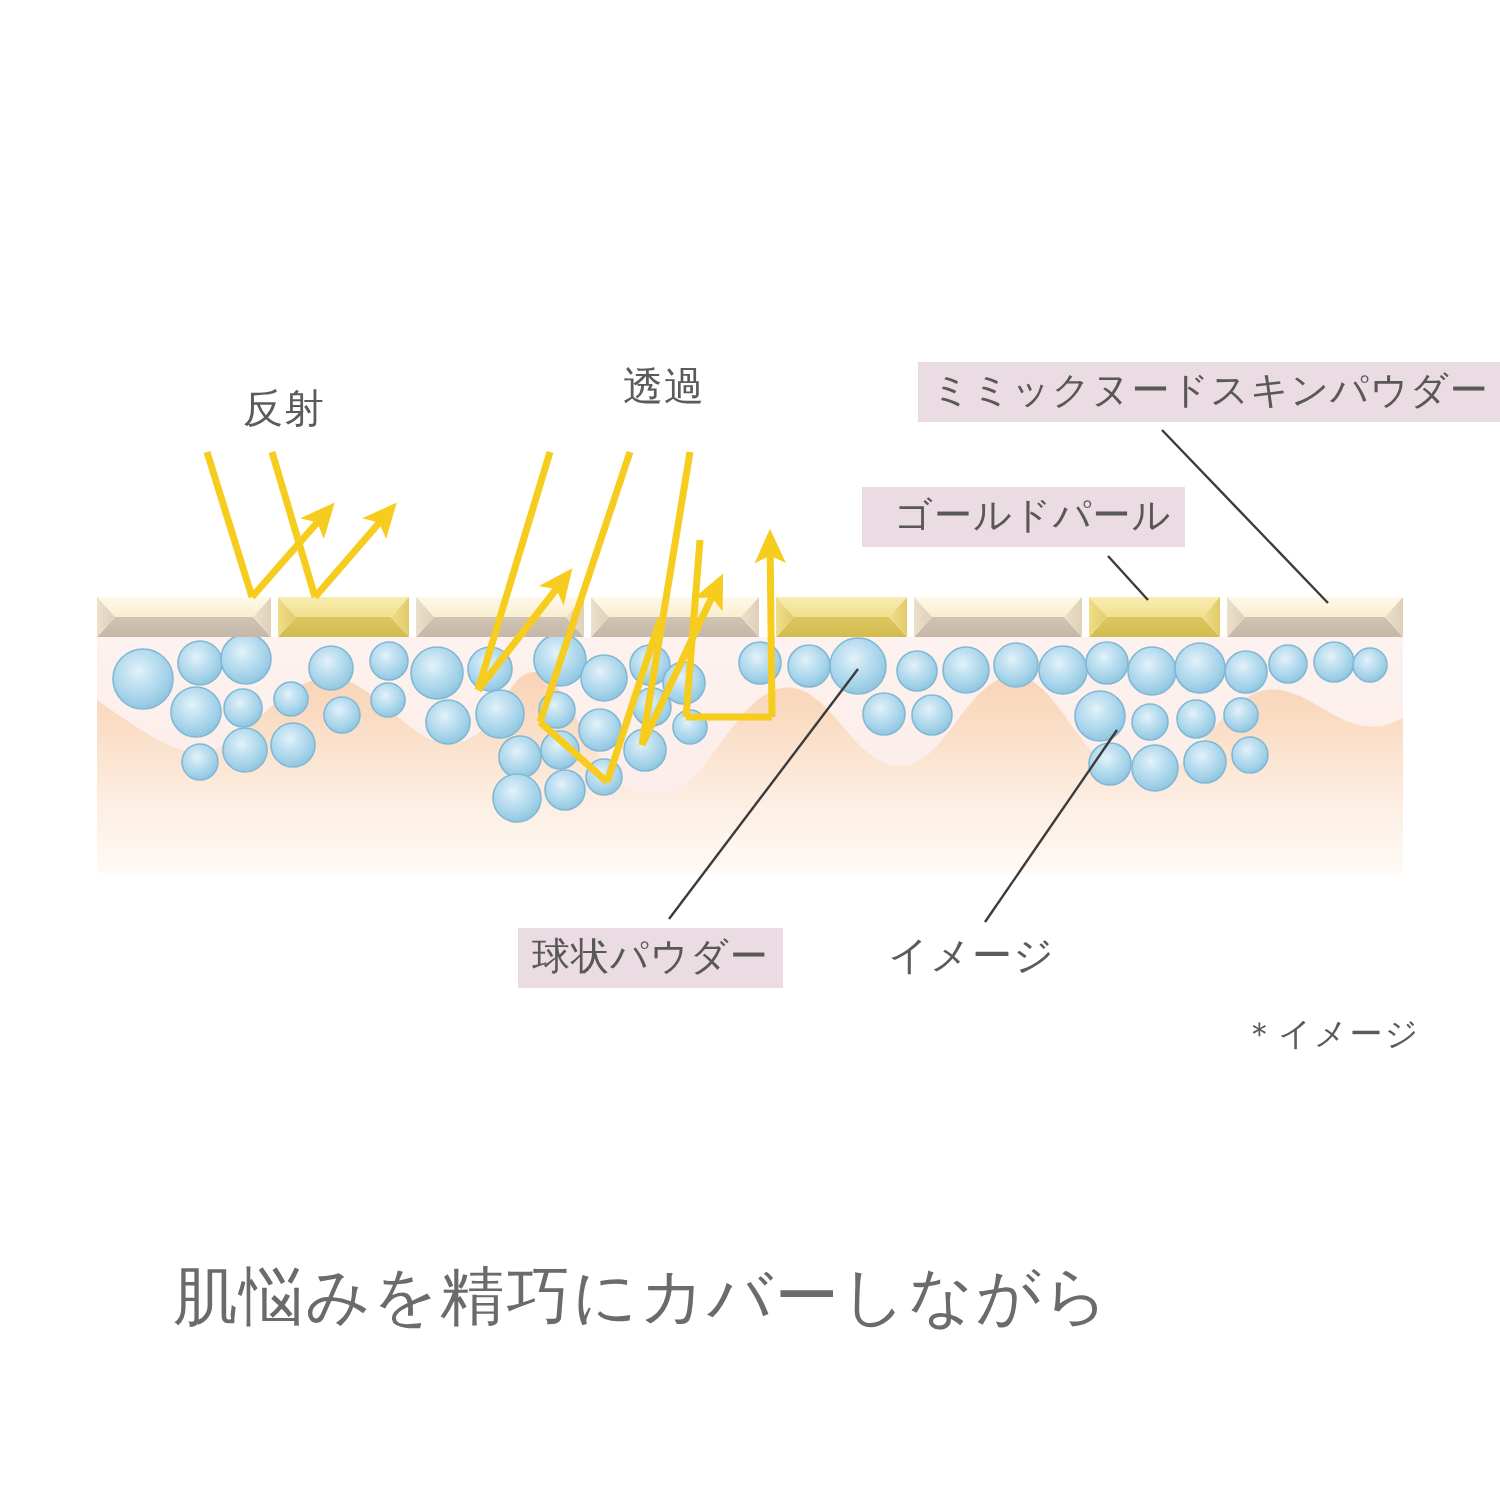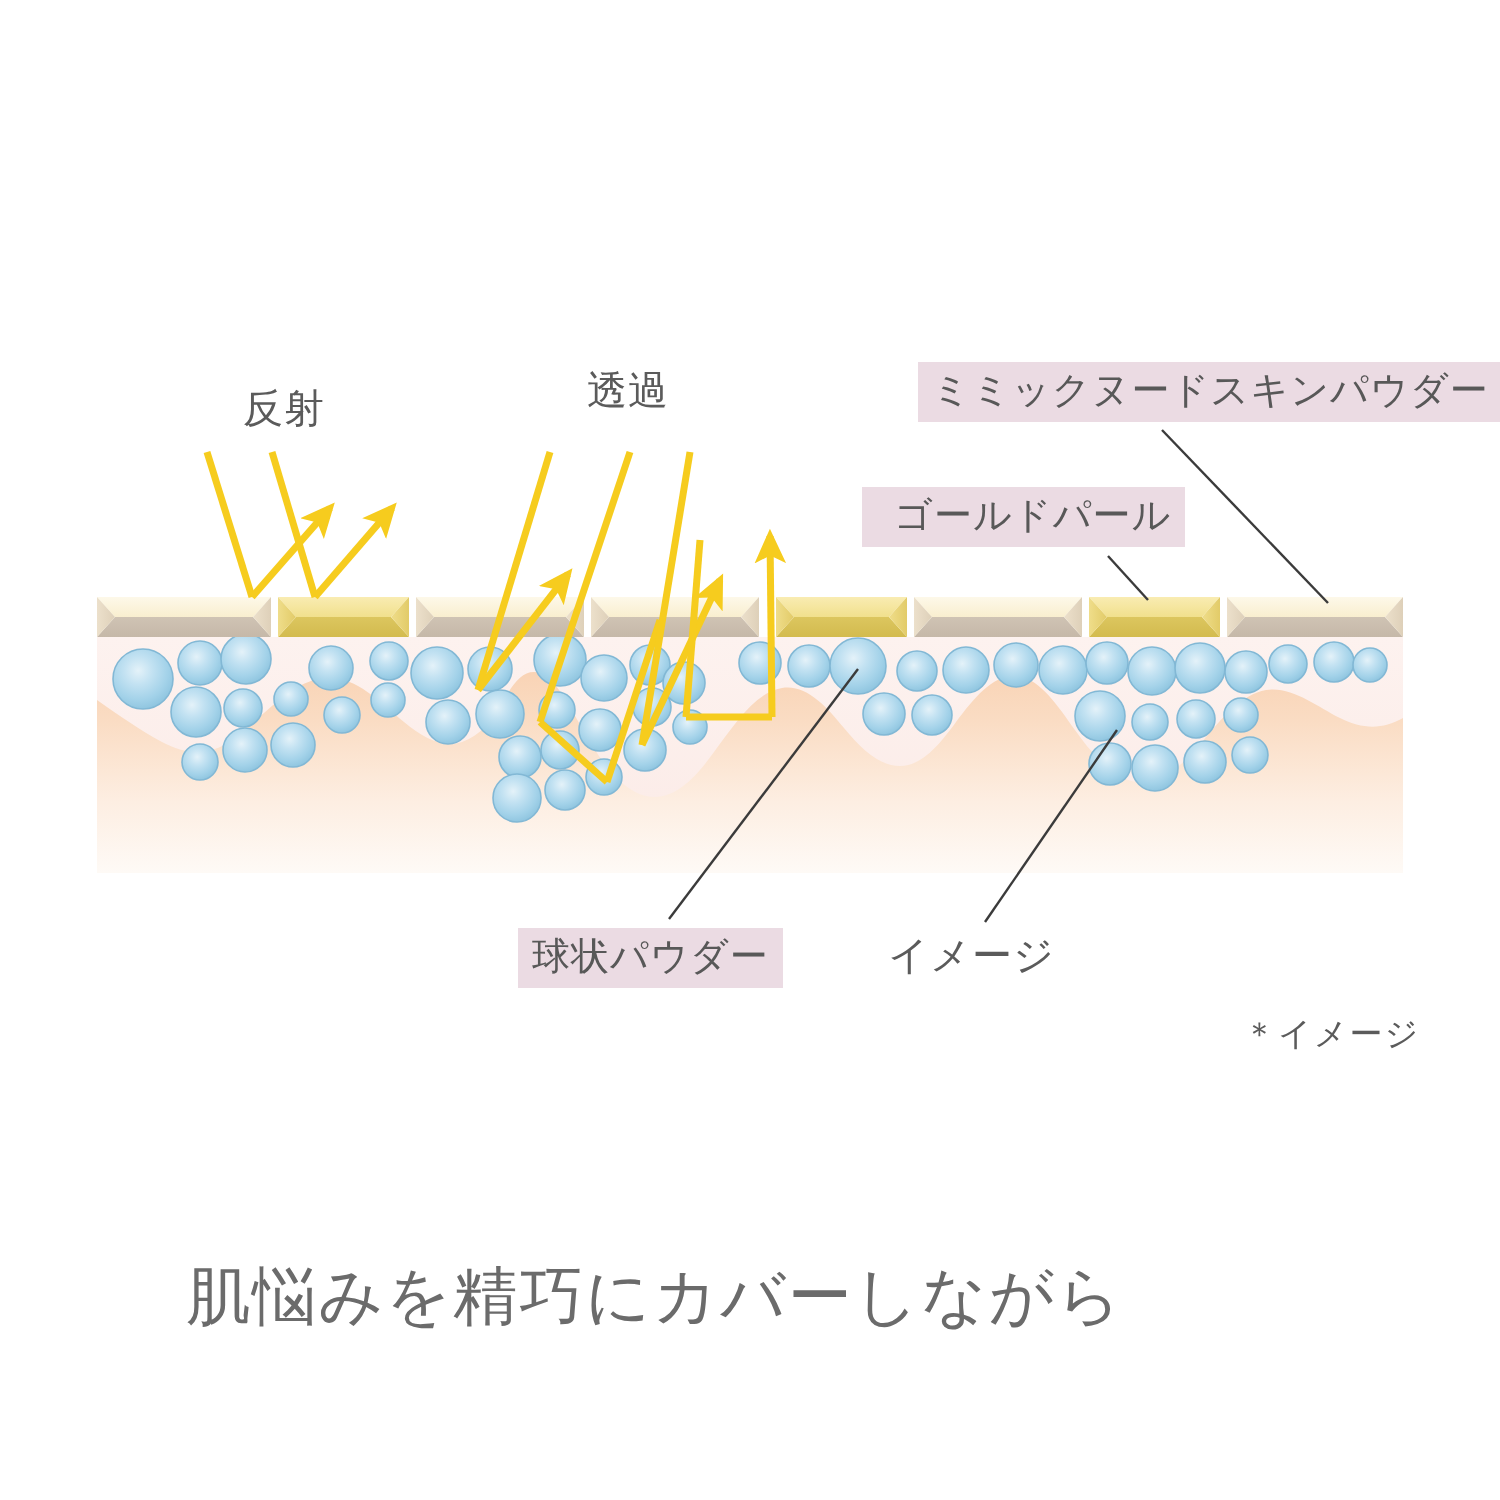--- a/index.html
+++ b/index.html
@@ -38,36 +38,36 @@
     letter-spacing: 1px;
   }
   .lbl-tag {
     font-size: 38px;
     letter-spacing: 1px;
     background: #ebdbe3;
     padding: 9px 14px 13px 14px;
     color: #585858;
   }
   #label-reflection { left: 243px; top: 370px; margin-top: 18px; }
-  #label-transmission { left: 587px; top: 370px; }
+  #label-transmission { left: 623px; top: 370px; font-family: Liberation Mono, monospace; }
   #label-mimic { left: 918px; top: 362px; }
   #label-gold { left: 862px; top: 487px; padding-left: 32px; }
   #label-spherical { left: 518px; top: 928px; text-align: center; }
   #label-oilfilm { left: 888px; top: 935px; }
   #label-imagenote {
     left: 1243px;
     top: 1020px;
     font-size: 33px;
     letter-spacing: 2px;
     color: #5b5b5b;
     font-family: Liberation Mono, monospace;
   }
   #caption {
     position: absolute;
-    left: 17px;
+    left: 4px;
     top: 1252px;
     width: 1276px;
     text-align: center;
     font-size: 64px;
     line-height: 1.38;
     letter-spacing: 2px;
     color: #6b6b6b;
     font-weight: 300;
   }
   #caption div { white-space: nowrap; }

